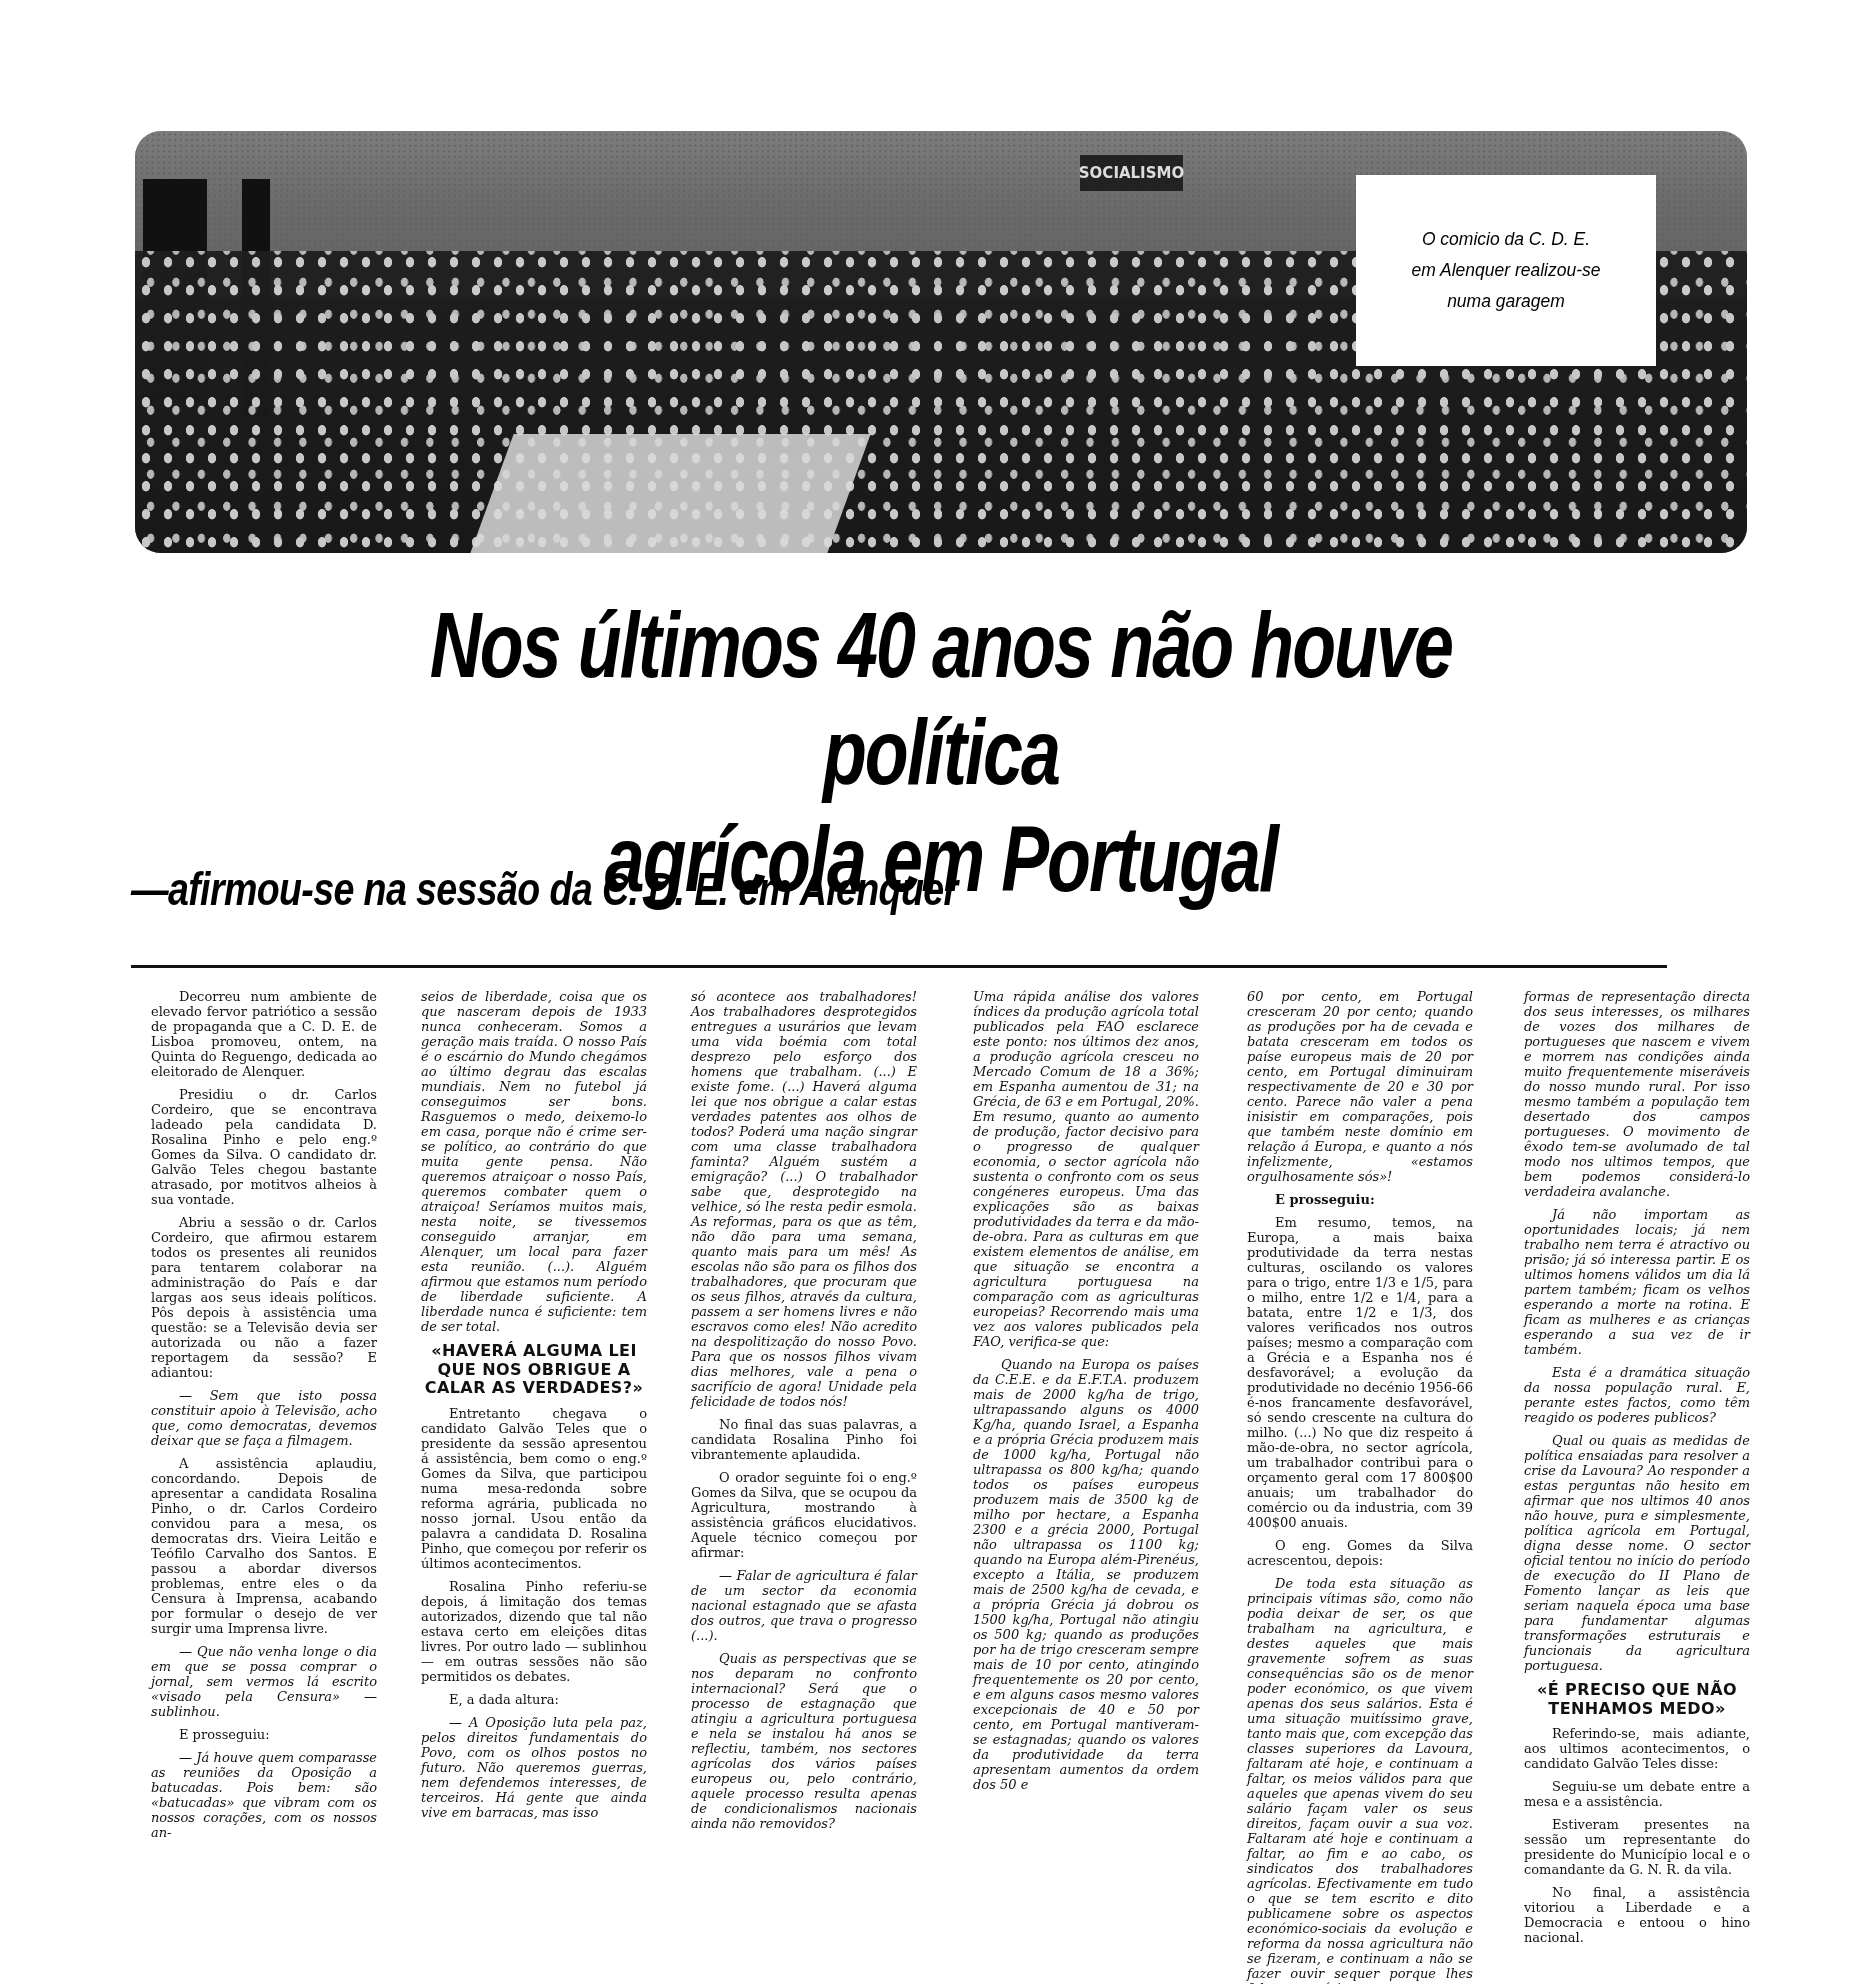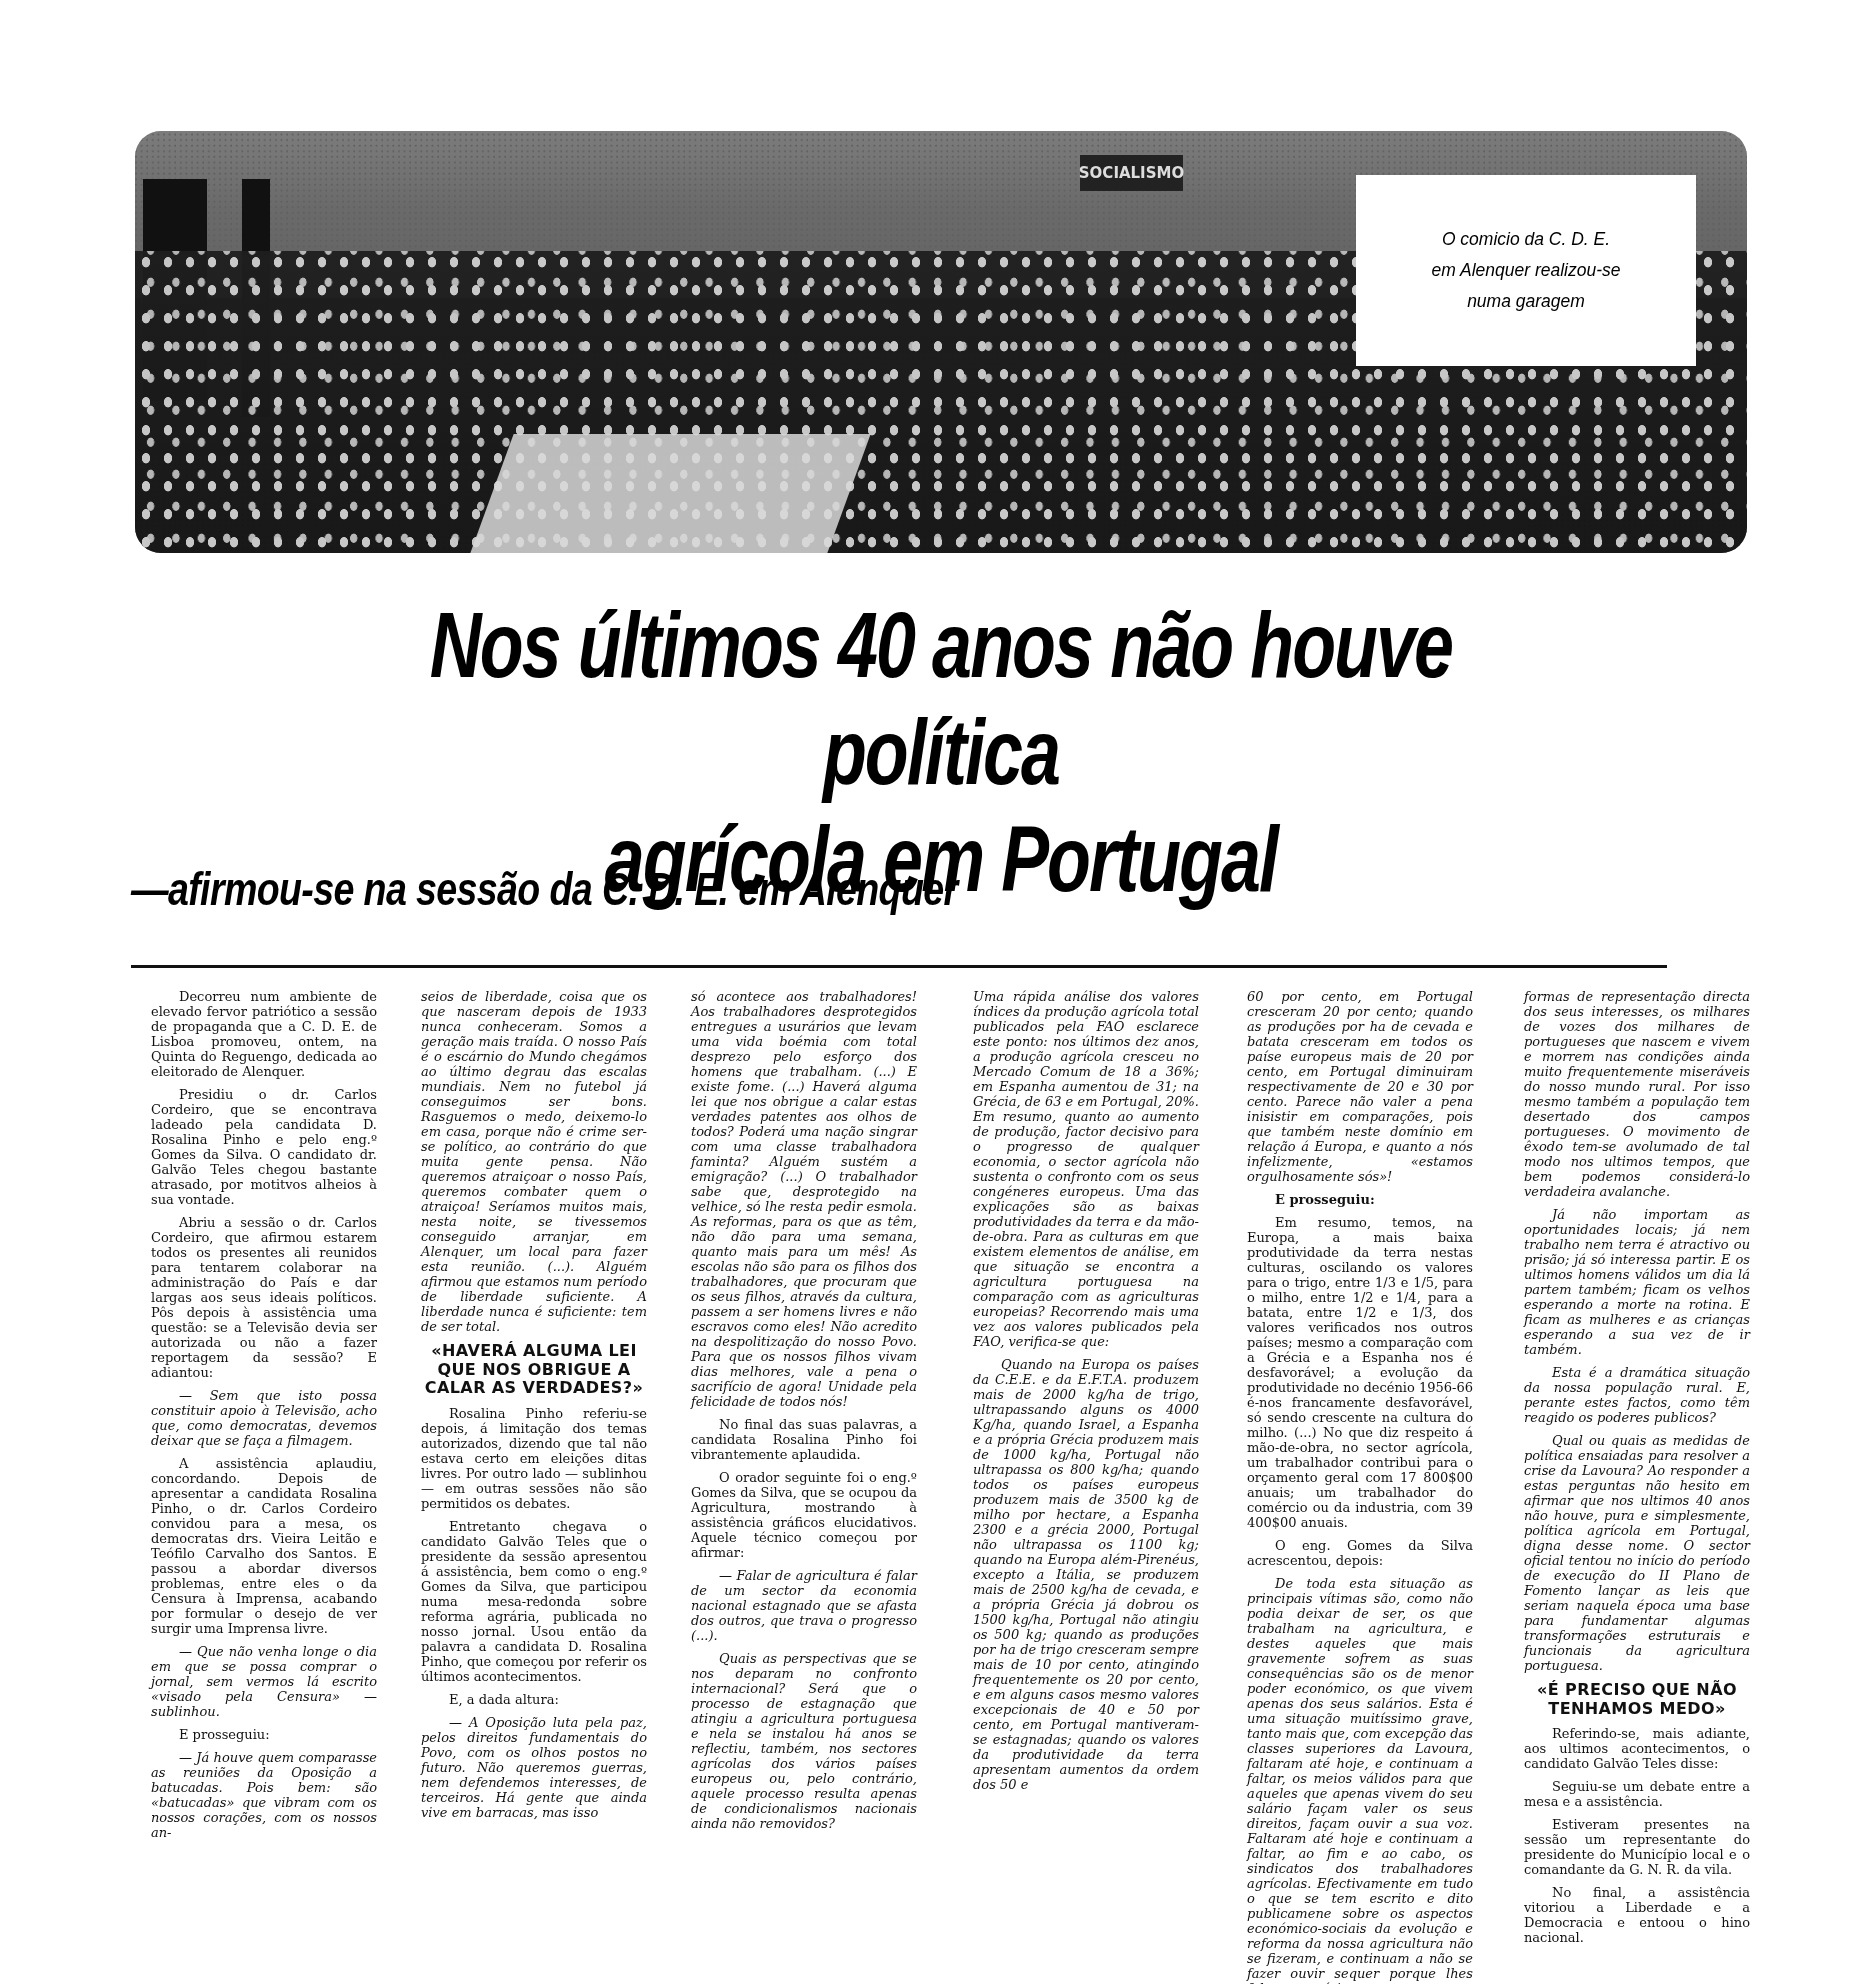--- a/index.html
+++ b/index.html
@@ -19,21 +19,21 @@
     background:
       radial-gradient(ellipse 6.4px 8px at 50% 40%, #cfcfcf 0 60%, transparent 70%) 0 0/22px 28px,
       radial-gradient(ellipse 5.6px 7.1px at 30% 60%, #bdbdbd 0 60%, transparent 70%) 8px 12px/25.4px 32px,
       linear-gradient(180deg, #1f1f1f 0%, #161616 100%);
     opacity:.95;
   }
   .photo .floor { position:absolute; left:357px; bottom:0; width:357px; height:119px;
     background:#d9d9d9; transform:skewX(-20deg); opacity:.85; }
   .photo .banner { position:absolute; left:945px; top:24px; width:103px; height:36px; background:#222; color:#ddd;
     font-family:"DejaVu Sans", sans-serif; font-size:15px; font-weight:bold; display:flex; align-items:center; justify-content:center; }
-  .photo .caption-box { position:absolute; left:1221px; top:44px; width:340px; height:191px; background:#fff;
+  .photo .caption-box { position:absolute; left:1221px; top:44px; width:300px; height:191px; background:#fff;
     display:flex; flex-direction:column; justify-content:center; align-items:center; }
   .photo .caption-box span { font-family:"Liberation Sans", sans-serif; font-style:italic; font-size:17.5px; line-height:31px; color:#000; }
 
   
   .headline { position:absolute; left:135px; top:592px; width:1612px; text-align:center;
     font-family:"Liberation Sans", sans-serif; font-weight:bold; font-style:italic; font-size:92px; line-height:107px; letter-spacing:-2.4px;
     transform:scaleX(.78); transform-origin:center top; color:#000; }
   .subhead { position:absolute; left:131px; top:861px; font-family:"Liberation Sans", sans-serif; font-weight:bold; font-style:italic;
     font-size:47px; letter-spacing:-0.8px; transform:scaleX(.8); transform-origin:left top; color:#000; white-space:nowrap; }
   .rule { position:absolute; left:131px; top:965px; width:1536px; height:3.2px; background:#111; }
@@ -83,22 +83,22 @@
       <p class="it">— Que não venha longe o dia em que se possa comprar o jornal, sem vermos lá escrito «visado pela Censura» — sublinhou.</p>
       <p>E prosseguiu:</p>
       <p class="it">— Já houve quem comparasse as reuniões da Oposição a batucadas. Pois bem: são «batucadas» que vibram com os nossos corações, com os nossos an-</p>
     </div>
   <div class="col" id="c2">
     <div>
         <p class="it noindent">seios de liberdade, coisa que os que nasceram depois de 1933 nunca conheceram. Somos a geração mais traída. O nosso País é o escárnio do Mundo chegámos ao último degrau das escalas mundiais. Nem no futebol já conseguimos ser bons. Rasguemos o medo, deixemo-lo em casa, porque não é crime ser-se político, ao contrário do que muita gente pensa. Não queremos atraiçoar o nosso País, queremos combater quem o atraiçoa! Seríamos muitos mais, nesta noite, se tivessemos conseguido arranjar, em Alenquer, um local para fazer esta reunião. (...). Alguém afirmou que estamos num período de liberdade suficiente. A liberdade nunca é suficiente: tem de ser total.</p>
       </div>
     <div class="crosshead">«HAVERÁ ALGUMA LEI QUE NOS OBRIGUE A CALAR AS VERDADES?»</div>
     <div>
+        <p>Entretanto chegava o candidato Galvão Teles que o presidente da sessão apresentou á assistência, bem como o eng.º Gomes da Silva, que participou numa mesa-redonda sobre reforma agrária, publicada no nosso jornal. Usou então da palavra a candidata D. Rosalina Pinho, que começou por referir os últimos acontecimentos.</p>
         <p>Rosalina Pinho referiu-se depois, á limitação dos temas autorizados, dizendo que tal não estava certo em eleições ditas livres. Por outro lado — sublinhou — em outras sessões não são permitidos os debates.</p>
-        <p>Entretanto chegava o candidato Galvão Teles que o presidente da sessão apresentou á assistência, bem como o eng.º Gomes da Silva, que participou numa mesa-redonda sobre reforma agrária, publicada no nosso jornal. Usou então da palavra a candidata D. Rosalina Pinho, que começou por referir os últimos acontecimentos.</p>
         <p>E, a dada altura:</p>
         <p class="it">— A Oposição luta pela paz, pelos direitos fundamentais do Povo, com os olhos postos no futuro. Não queremos guerras, nem defendemos interesses, de terceiros. Há gente que ainda vive em barracas, mas isso</p>
       </div>
   </div>
   <div class="col" id="c3">
       <p class="it noindent">só acontece aos trabalhadores! Aos trabalhadores desprotegidos entregues a usurários que levam uma vida boémia com total desprezo pelo esforço dos homens que trabalham. (...) E existe fome. (...) Haverá alguma lei que nos obrigue a calar estas verdades patentes aos olhos de todos? Poderá uma nação singrar com uma classe trabalhadora faminta? Alguém sustém a emigração? (...) O trabalhador sabe que, desprotegido na velhice, só lhe resta pedir esmola. As reformas, para os que as têm, não dão para uma semana, quanto mais para um mês! As escolas não são para os filhos dos trabalhadores, que procuram que os seus filhos, através da cultura, passem a ser homens livres e não escravos como eles! Não acredito na despolitização do nosso Povo. Para que os nossos filhos vivam dias melhores, vale a pena o sacrifício de agora! Unidade pela felicidade de todos nós!</p>
       <p>No final das suas palavras, a candidata Rosalina Pinho foi vibrantemente aplaudida.</p>
       <p>O orador seguinte foi o eng.º Gomes da Silva, que se ocupou da Agricultura, mostrando à assistência gráficos elucidativos. Aquele técnico começou por afirmar:</p>
       <p class="it">— Falar de agricultura é falar de um sector da economia nacional estagnado que se afasta dos outros, que trava o progresso (...).</p>
       <p class="it">Quais as perspectivas que se nos deparam no confronto internacional? Será que o processo de estagnação que atingiu a agricultura portuguesa e nela se instalou há anos se reflectiu, também, nos sectores agrícolas dos vários países europeus ou, pelo contrário, aquele processo resulta apenas de condicionalismos nacionais ainda não removidos?</p>

